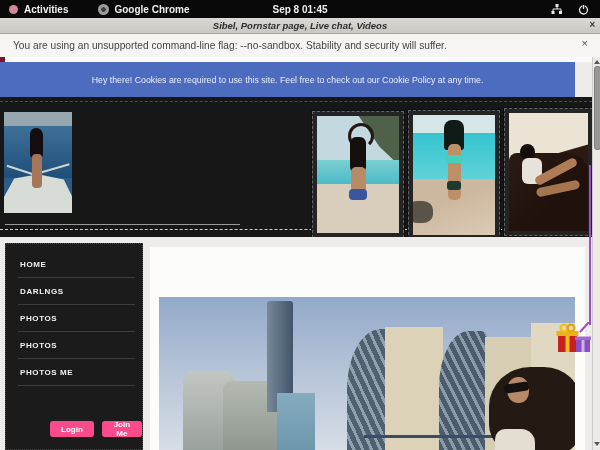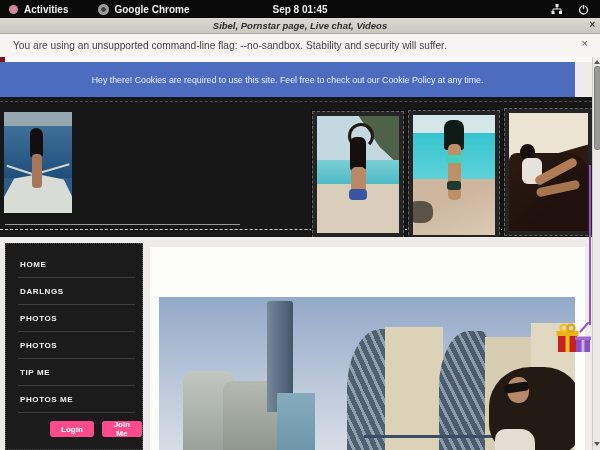--- a/index.html
+++ b/index.html
@@ -236,23 +236,20 @@
       <div class="side-item">
           <span>DARLNGS</span>
         </div>
       <div class="side-item">
           <span>PHOTOS</span>
         </div>
       <div class="side-item">
           <span>PHOTOS</span>
         </div>
       <div class="side-item">
-          <span>TIP ME</span>
-        </div>
-      <div class="side-item">
           <span>PHOTOS ME</span>
         </div>
     </div>
     <div class="btn-row">
       <button class="pink-btn">Login</button>
       <button class="pink-btn">Join Me</button>
     </div>
   </div>
 
 

